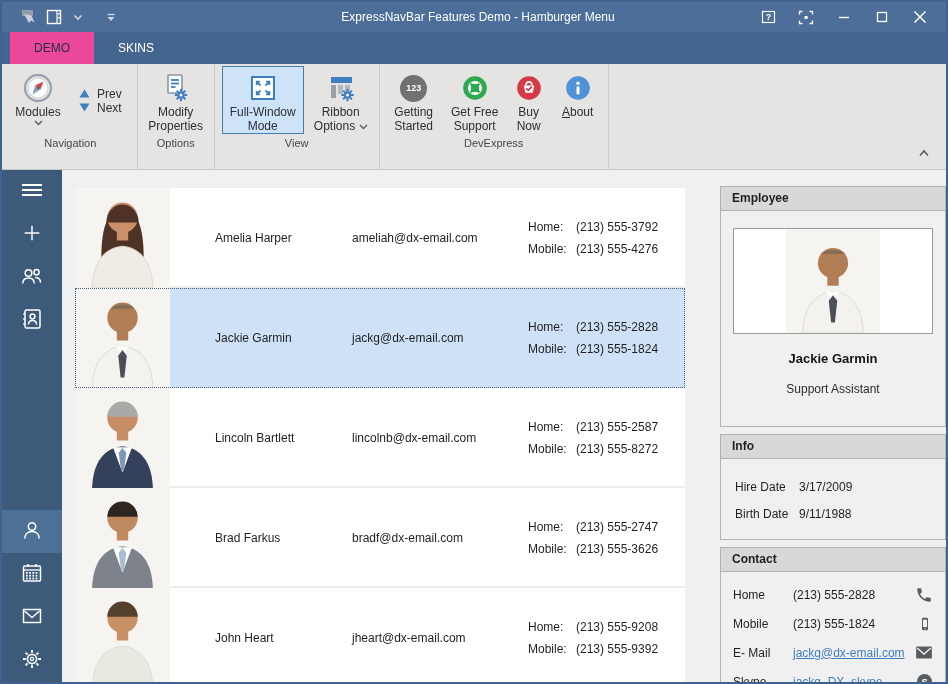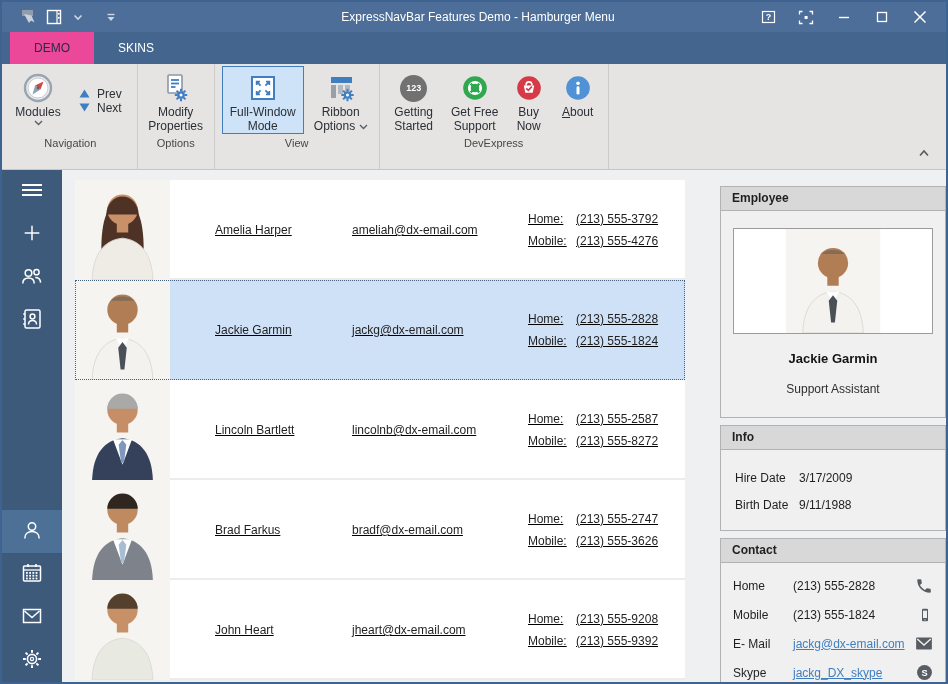--- a/index.html
+++ b/index.html
@@ -34,38 +34,38 @@
   .circ{width:27px;height:27px;border-radius:50%;display:flex;align-items:center;justify-content:center;color:#fff;font-weight:bold;font-size:9px;}
   .chev{margin-top:1px;display:flex;}
   .collapse-btn{position:absolute;right:16px;bottom:8px;cursor:default;}
   u.acc{text-decoration:underline;}
   
   .content{flex:1;display:flex;min-height:0;}
   .snav{flex:0 0 60px;background:#3d5a7a;display:flex;flex-direction:column;}
   .snav-item{height:44px;display:flex;align-items:center;justify-content:center;cursor:default;}
   .snav-item.gap{margin-top:168px;}
   .snav-item.selected{background:#4d7096;}
-  .main{flex:1;padding:10px 0 0 13px;text-decoration:underline;}
+  .main{flex:1;padding:18px 0 0 13px;}
   .rowlist{width:610px;}
   .erow{height:100px;background:#fff;display:grid;grid-template-columns:95px 182px 176px 1fr;align-items:center;border-bottom:2px solid #ececec;}
   .erow.selected{background:#cfe1f7;outline:1px dotted #46607f;outline-offset:-1px;border-bottom-color:#cfe1f7;}
   .ephoto{width:95px;height:100px;overflow:hidden;align-self:stretch;}
   .ename,.eemail{font-size:12px;color:#1f1f1f;}
   .ename{padding-left:45px;}
   .ephones{font-size:12px;color:#1f1f1f;display:flex;flex-direction:column;gap:8px;}
   .pline{display:flex;}
   .plabel{width:48px;flex:0 0 48px;}
   
   .detail{flex:0 0 226px;margin-left:12px;padding-top:16px;display:flex;flex-direction:column;gap:7px;}
   .panel{border:1px solid #b2b2b2;background:#f0f0f0;}
   .panel-header{background:#d8d8d8;border-bottom:1px solid #b2b2b2;font-weight:bold;font-size:12px;color:#1f1f1f;padding:4px 11px 5px;}
   .employee-body{padding:17px 12px 12px;text-align:center;}
   .photo-frame{background:#fff;border:1px solid #9c9c9c;height:106px;margin-bottom:17px;display:flex;justify-content:center;overflow:hidden;}
   .detail-name{font-weight:bold;font-size:13px;color:#141414;margin-bottom:16px;}
-  .detail-title{font-size:12px;color:#2e2e2e;margin-bottom:9px;}
+  .detail-title{font-size:12px;color:#2e2e2e;margin-bottom:18px;}
   .info-body{padding:8px 14px 18px;font-size:12px;color:#1f1f1f;}
   .irow{display:flex;margin-top:13px;}
   .ilabel{flex:0 0 64px;}
   .contact-body{padding:8px 12px 10px;}
   .crow{display:grid;grid-template-columns:60px 1fr 22px;align-items:center;height:29px;font-size:12px;color:#1f1f1f;}
   .crow .cicon{display:flex;justify-content:flex-end;}
   .clink{color:#3f7ec0;text-decoration:underline;cursor:pointer;}
 </style>
 </head>
 <body>

